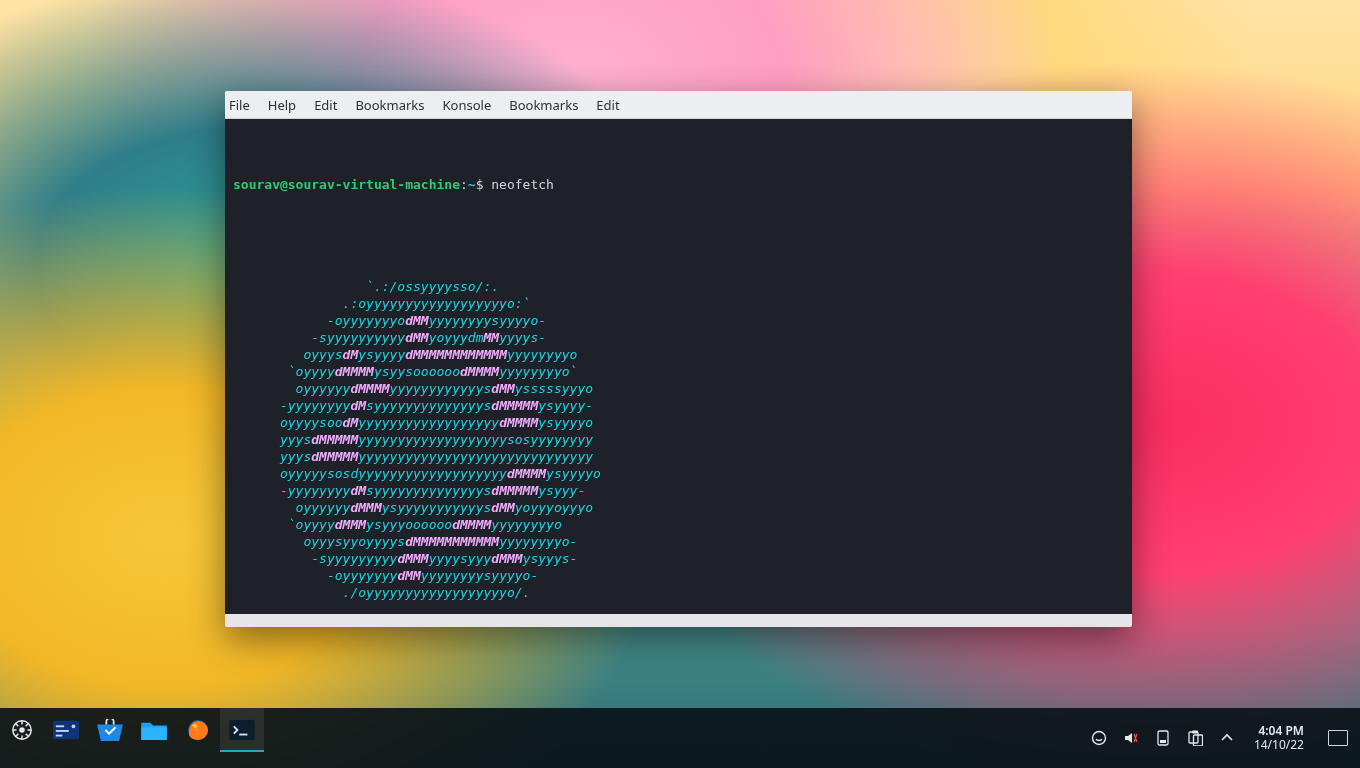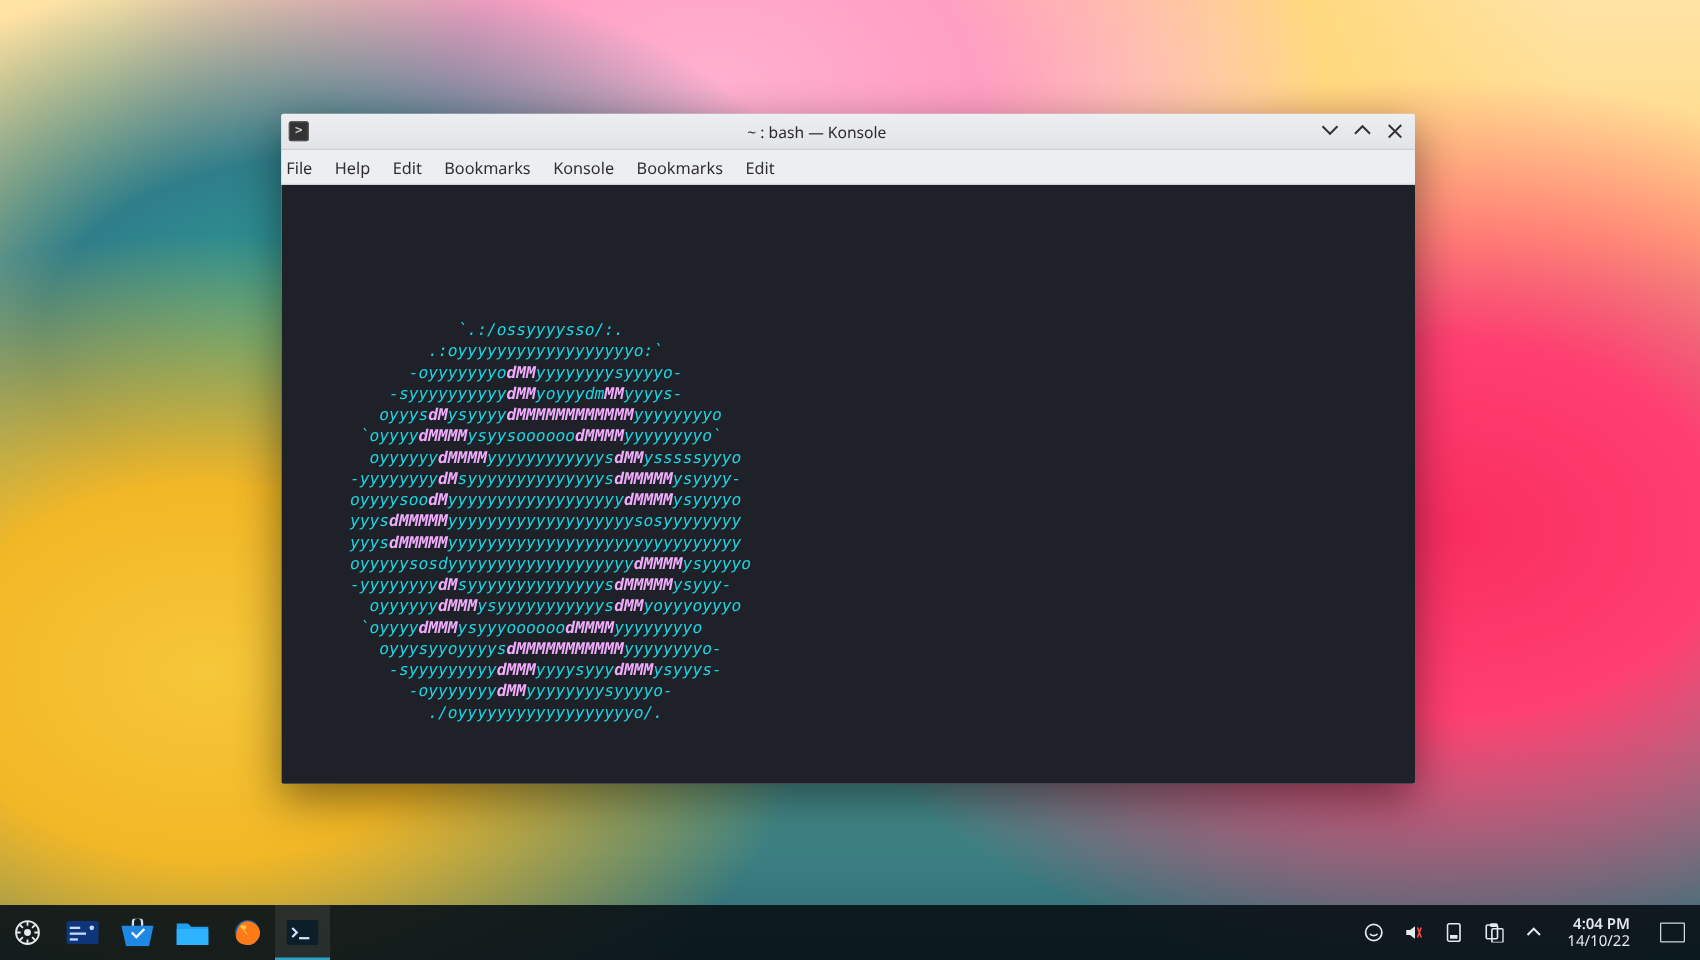--- a/index.html
+++ b/index.html
@@ -94,21 +94,21 @@
   .c-whiteN { color: #cfd8dc; }
 
   .term-left, .term-right {
     display: inline-block; vertical-align: top;
   }
   .term-left  { width: 340px; font-style: italic; }
 
   
   .taskbar {
     position: absolute; left: 0; right: 0; bottom: 0;
-    height: 44px;
+    height: 60px;
     background: rgba(10, 18, 24, .92);
     display: flex; align-items: center;
     justify-content: space-between;
     padding: 0 6px 0 0;
   }
   .tb-left { display: flex; align-items: stretch; height: 100%; }
   .tb-item {
     width: 44px; height: 44px;
     display: grid; place-items: center;
     color: #e6e9ed;
@@ -124,52 +124,34 @@
     width: 18px; height: 14px; border: 1.5px solid #cfd8dc; border-radius: 1px;
     margin-left: 6px; margin-right: 6px;
   }
 </style>
 </head>
 <body>
 
 <div class="wallpaper"></div>
 
 <div class="window">
-  <div class="titlebar">
-    <span class="app-icon"></span>
-    <span class="title">~ : bash — Konsole</span>
-    <span class="wbtn" title="Minimize">
-      <svg width="14" height="14" viewBox="0 0 14 14">
-          <path d="M1 9 L7 3 L13 9" fill="none" stroke="#333" stroke-width="1.6" transform="rotate(180 7 6)"></path>
-        </svg>
-    </span>
-    <span class="wbtn" title="Maximize">
-      <svg width="14" height="14" viewBox="0 0 14 14">
-          <path d="M1 9 L7 3 L13 9" fill="none" stroke="#333" stroke-width="1.6"></path>
-        </svg>
-    </span>
-    <span class="wbtn" title="Close">
-      <svg width="12" height="12" viewBox="0 0 12 12">
-          <path d="M1 1 L11 11 M11 1 L1 11" stroke="#333" stroke-width="1.6"></path>
-        </svg>
-    </span>
-  </div>
 
   <div class="menubar">
     <span class="mitem">File</span>
     <span class="mitem">Help</span>
     <span class="mitem">Edit</span>
     <span class="mitem">Bookmarks</span>
     <span class="mitem">Konsole</span>
     <span class="mitem">Bookmarks</span>
     <span class="mitem">Edit</span>
   </div>
 
   <div class="term">
     
+    <div><span class="c-green">sourav</span><span class="c-green">@</span><span class="c-green">sourav-virtual-machine</span><span class="c-whiteN">:</span><span class="c-cyan">~</span><span class="c-whiteN">$ </span><span class="c-whiteN">neofetch</span></div>
 
     
     <div>
       <div class="term-left" id="nf-logo"><div><span class="c-cyanN">           `.:/ossyyyysso/:.</span></div><div><span class="c-cyanN">        .:oyyyyyyyyyyyyyyyyyyo:`</span></div><div><span class="c-cyanN">      -oyyyyyyyo</span><span class="c-white">dMM</span><span class="c-cyanN">yyyyyyyysyyyyo-</span></div><div><span class="c-cyanN">    -syyyyyyyyyy</span><span class="c-white">dMM</span><span class="c-cyanN">yoyyydm</span><span class="c-white">MM</span><span class="c-cyanN">yyyys-</span></div><div><span class="c-cyanN">   oyyys</span><span class="c-white">dM</span><span class="c-cyanN">ysyyyy</span><span class="c-white">dMMMMMMMMMMMM</span><span class="c-cyanN">yyyyyyyyo</span></div><div><span class="c-cyanN"> `oyyyy</span><span class="c-white">dMMMM</span><span class="c-cyanN">ysyysoooooo</span><span class="c-white">dMMMM</span><span class="c-cyanN">yyyyyyyyo`</span></div><div><span class="c-cyanN">  oyyyyyy</span><span class="c-white">dMMMM</span><span class="c-cyanN">yyyyyyyyyyyys</span><span class="c-white">dMM</span><span class="c-cyanN">ysssssyyyo</span></div><div><span class="c-cyanN">-yyyyyyyy</span><span class="c-white">dM</span><span class="c-cyanN">syyyyyyyyyyyyyys</span><span class="c-white">dMMMMM</span><span class="c-cyanN">ysyyyy-</span></div><div><span class="c-cyanN">oyyyysoo</span><span class="c-white">dM</span><span class="c-cyanN">yyyyyyyyyyyyyyyyyy</span><span class="c-white">dMMMM</span><span class="c-cyanN">ysyyyyo</span></div><div><span class="c-cyanN">yyys</span><span class="c-white">dMMMMM</span><span class="c-cyanN">yyyyyyyyyyyyyyyyyyysosyyyyyyyy</span></div><div><span class="c-cyanN">yyys</span><span class="c-white">dMMMMM</span><span class="c-cyanN">yyyyyyyyyyyyyyyyyyyyyyyyyyyyyy</span></div><div><span class="c-cyanN">oyyyyysosdyyyyyyyyyyyyyyyyyyy</span><span class="c-white">dMMMM</span><span class="c-cyanN">ysyyyyo</span></div><div><span class="c-cyanN">-yyyyyyyy</span><span class="c-white">dM</span><span class="c-cyanN">syyyyyyyyyyyyyys</span><span class="c-white">dMMMMM</span><span class="c-cyanN">ysyyy-</span></div><div><span class="c-cyanN">  oyyyyyy</span><span class="c-white">dMMM</span><span class="c-cyanN">ysyyyyyyyyyyys</span><span class="c-white">dMM</span><span class="c-cyanN">yoyyyoyyyo</span></div><div><span class="c-cyanN"> `oyyyy</span><span class="c-white">dMMM</span><span class="c-cyanN">ysyyyoooooo</span><span class="c-white">dMMMM</span><span class="c-cyanN">yyyyyyyyo</span></div><div><span class="c-cyanN">   oyyysyyoyyyys</span><span class="c-white">dMMMMMMMMMMM</span><span class="c-cyanN">yyyyyyyyo-</span></div><div><span class="c-cyanN">    -syyyyyyyyy</span><span class="c-white">dMMM</span><span class="c-cyanN">yyyysyyy</span><span class="c-white">dMMM</span><span class="c-cyanN">ysyyys-</span></div><div><span class="c-cyanN">      -oyyyyyyy</span><span class="c-white">dMM</span><span class="c-cyanN">yyyyyyyysyyyyo-</span></div><div><span class="c-cyanN">        ./oyyyyyyyyyyyyyyyyyyo/.</span></div></div>
       
     </div>
 
     
     
   </div>

